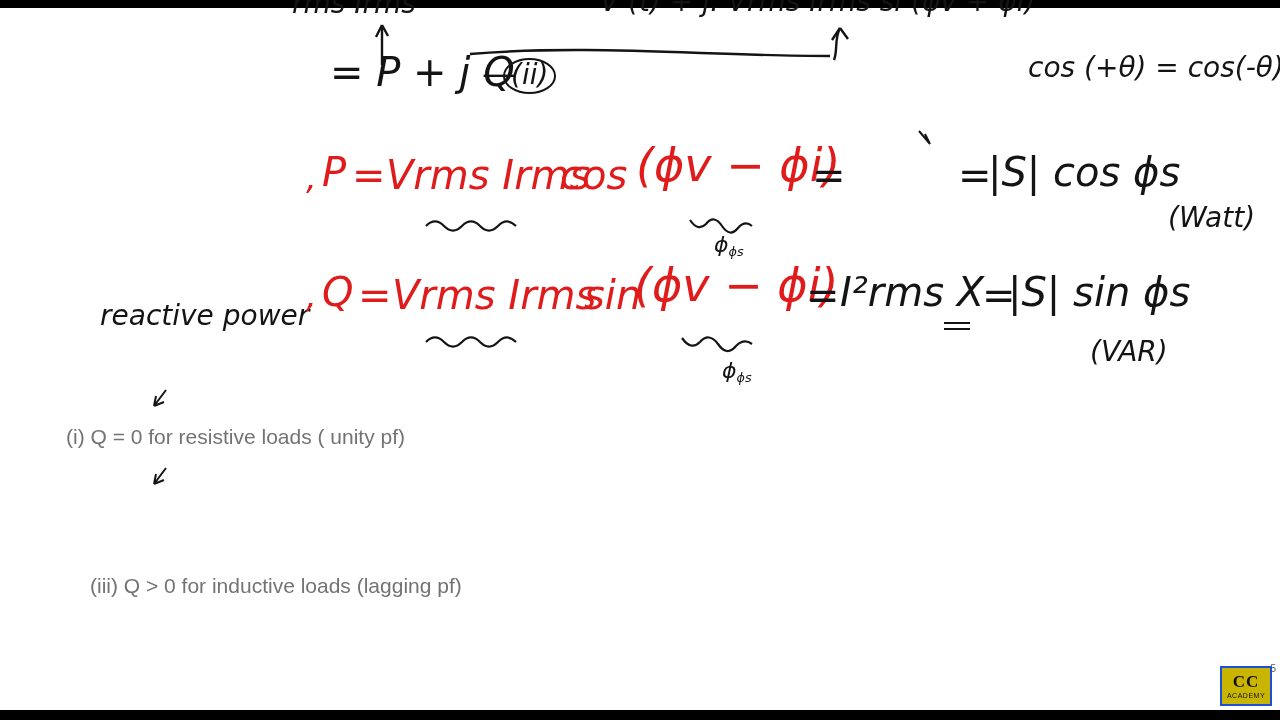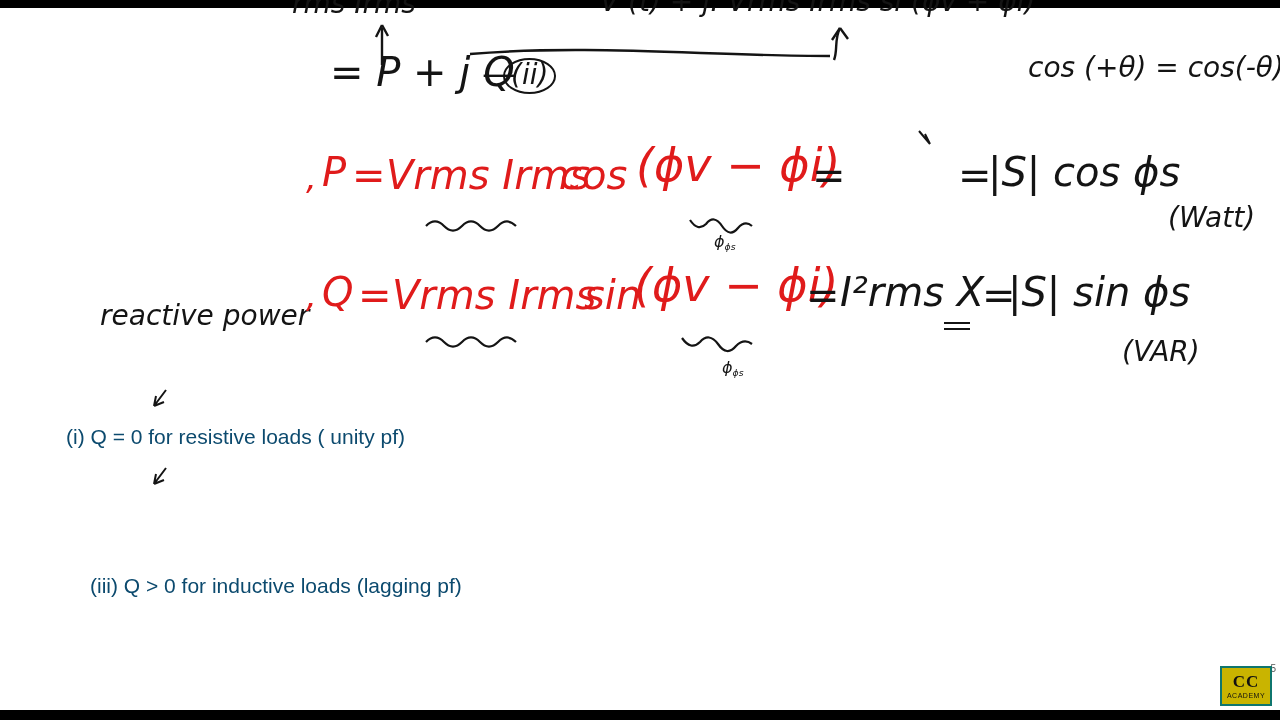--- a/index.html
+++ b/index.html
@@ -31,31 +31,31 @@
     color: #111111;
     white-space: nowrap;
     line-height: 1;
   }
   .hand.red  { color: #e01b1b; }
   .hand.black{ color: #141414; }
 
   .sz-xl { font-size: 40px; }
   .sz-lg { font-size: 34px; }
   .sz-md { font-size: 28px; }
-  .sz-sm { font-size: 16px; }
+  .sz-sm { font-size: 22px; }
 
   .it { font-style: italic; }
   .sub {
     font-size: 0.58em;
     vertical-align: -0.28em;
   }
   .printed {
     position: absolute;
     font-family: "Liberation Sans", sans-serif;
-    color: #0c4a6e;
+    color: #737373;
     font-size: 21px;
     white-space: nowrap;
   }
 
   
   .squig {
     position: absolute;
     height: 14px;
   }
   .squig svg { display: block; }
@@ -69,21 +69,21 @@
   .arrow { position: absolute; }
 
   
   .logo {
     position: absolute;
     right: 8px;
     bottom: 14px;
     width: 52px;
     height: 40px;
     background: #c9b400;
-    border: 2px solid #0f766e;
+    border: 2px solid #1d4ed8;
     box-sizing: border-box;
     display: flex;
     flex-direction: column;
     align-items: center;
     justify-content: center;
   }
   .logo .lg-top {
     font-family: "Liberation Serif", serif;
     font-weight: bold;
     font-size: 17px;
@@ -207,21 +207,21 @@
 
   <div class="hand black sz-xl it" style="left:806px; top:275px;">=</div>
   <div class="hand black sz-xl it" style="left:840px; top:272px;">
     <span>I²rms X</span>
   </div>
   <div class="rule" style="left:944px; top:322px; width:26px; height:2px;"></div>
   <div class="rule" style="left:944px; top:328px; width:26px; height:2px;"></div>
 
   <div class="hand black sz-xl it" style="left:982px; top:275px;">=</div>
   <div class="hand black sz-xl it" style="left:1008px; top:272px;">|S| sin ϕs</div>
-  <div class="hand black sz-md it" style="left:1090px; top:338px;margin-left:32px;">(VAR)</div>
+  <div class="hand black sz-md it" style="left:1090px; top:338px;">(VAR)</div>
 
 
   <div class="arrow" style="left:148px; top:388px;">
     <svg width="28" height="30" viewBox="0 0 28 30">
       <path d="M18 2 L6 18 M6 18 L16 14 M6 18 L8 8" stroke="#141414" stroke-width="2" fill="none"></path>
     </svg>
   </div>
   <div class="arrow" style="left:148px; top:466px;">
     <svg width="28" height="30" viewBox="0 0 28 30">
       <path d="M18 2 L6 18 M6 18 L16 14 M6 18 L8 8" stroke="#141414" stroke-width="2" fill="none"></path>

